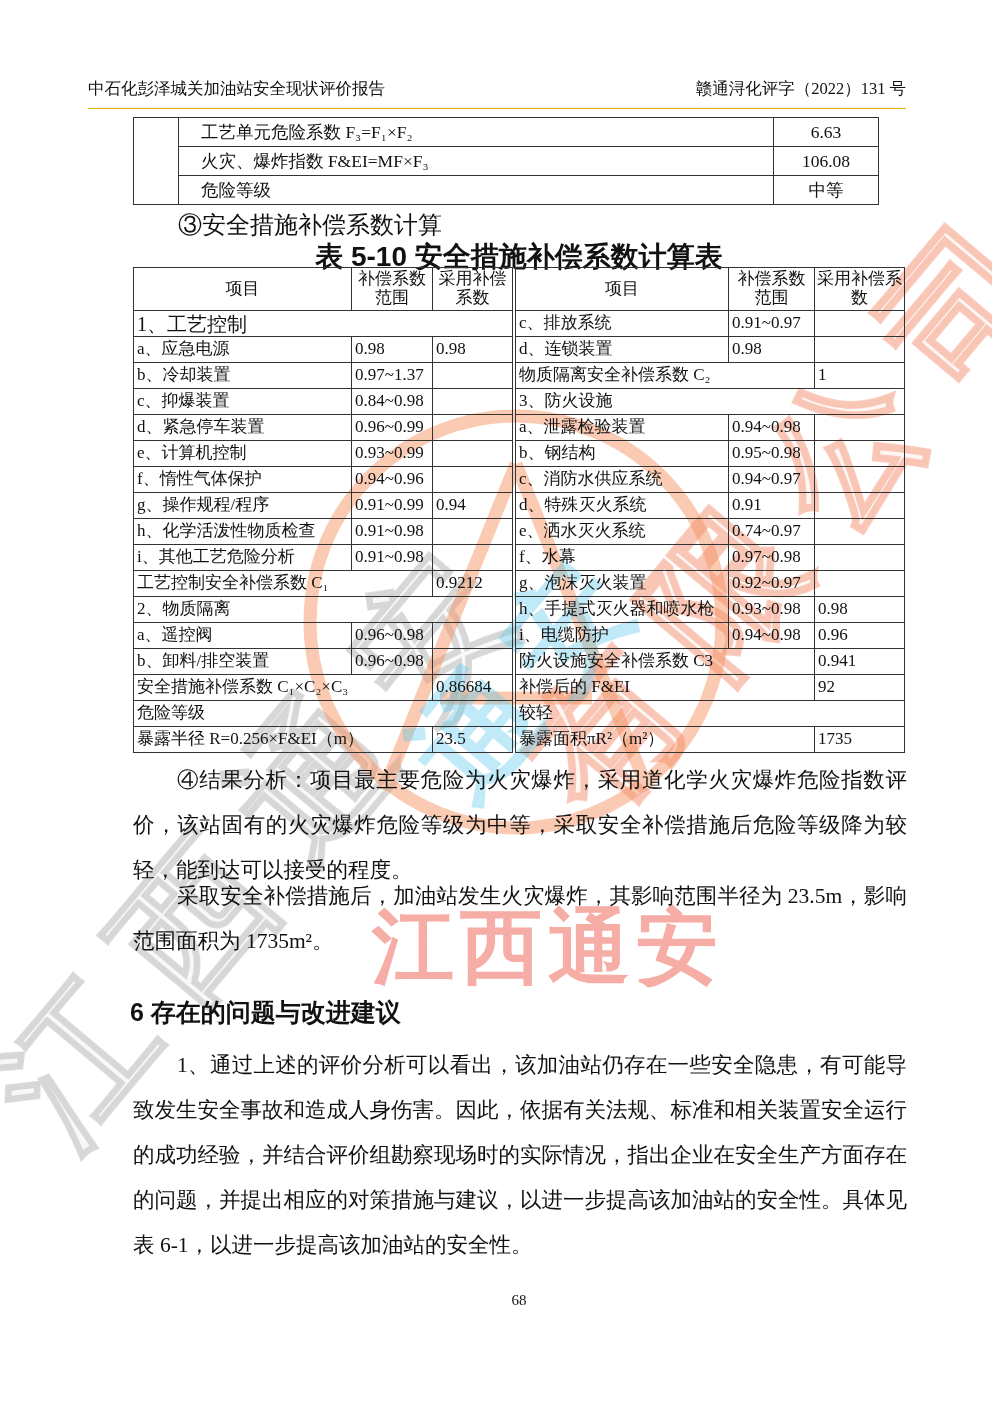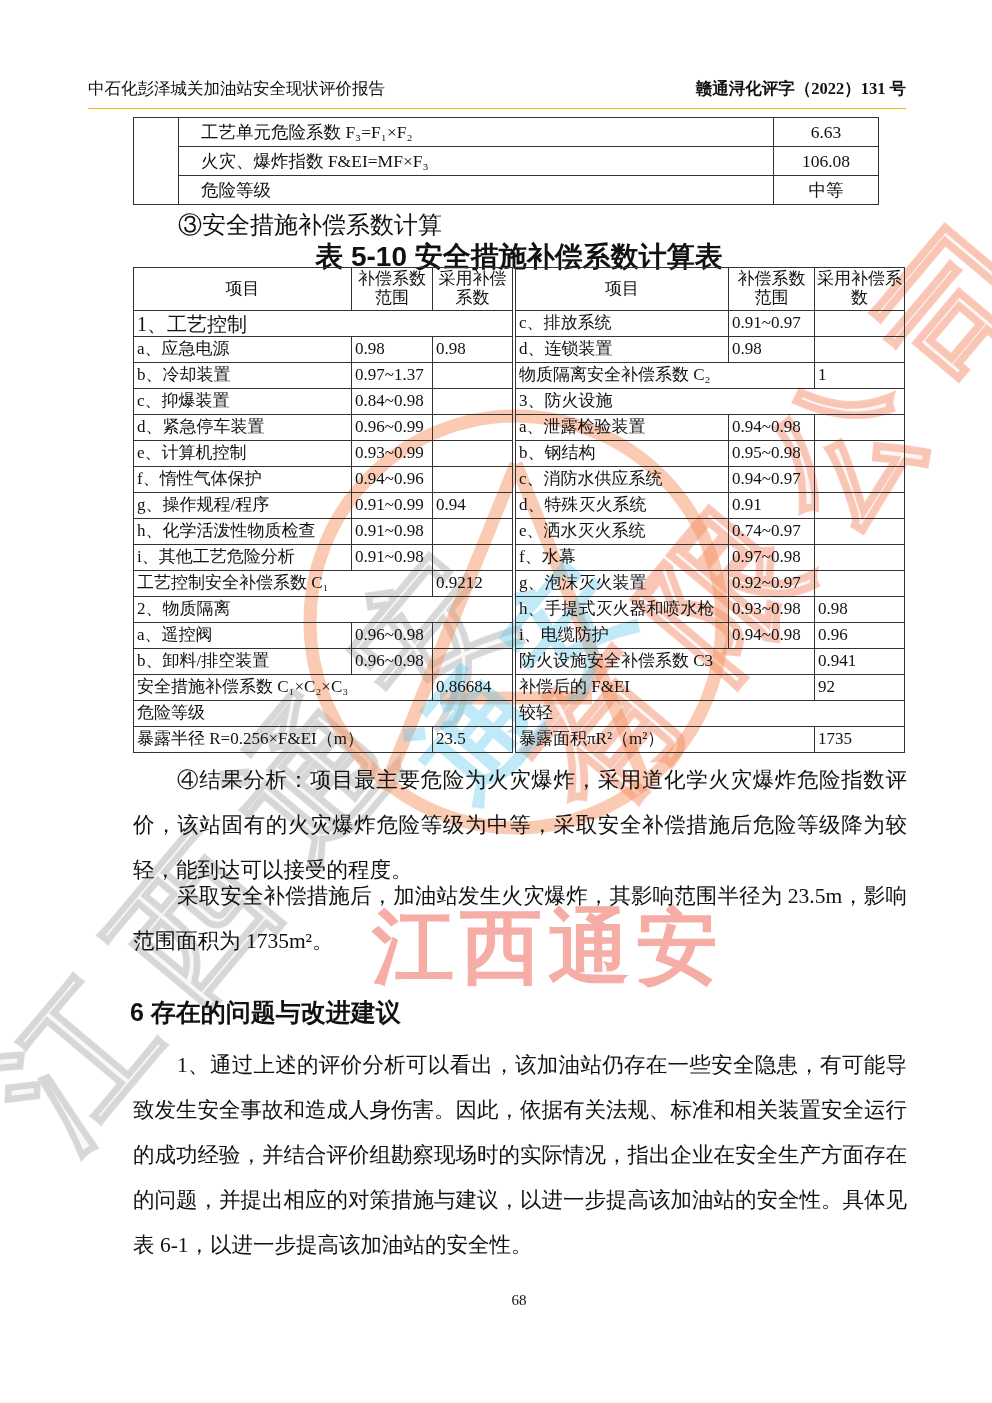--- a/index.html
+++ b/index.html
@@ -9,21 +9,21 @@
     font-family:"Liberation Serif","DejaVu Serif",serif; color:#111;
   }
   .abs{position:absolute;}
 
   
   .page-header{
     left:88px; top:78px; width:818px; height:30px;
     display:flex; justify-content:space-between; align-items:flex-start;
     border-bottom:1px solid #eab308; font-size:16.5px; z-index:2;
   }
-  .page-header .hdr-right{font-weight:700;}
+  .page-header .hdr-right{font-weight:400;}
 
   
   table{border-collapse:collapse; table-layout:fixed;}
   td,th{border:1px solid #333; overflow:hidden;}
   .top-table{left:133px; top:117px; width:745px; z-index:2;}
   .top-table td{height:26px; font-size:17.5px; line-height:1.15;}
   .top-table .lab{padding:0 22px; text-align:left; white-space:nowrap;}
   .top-table .val{text-align:center;}
 
   

